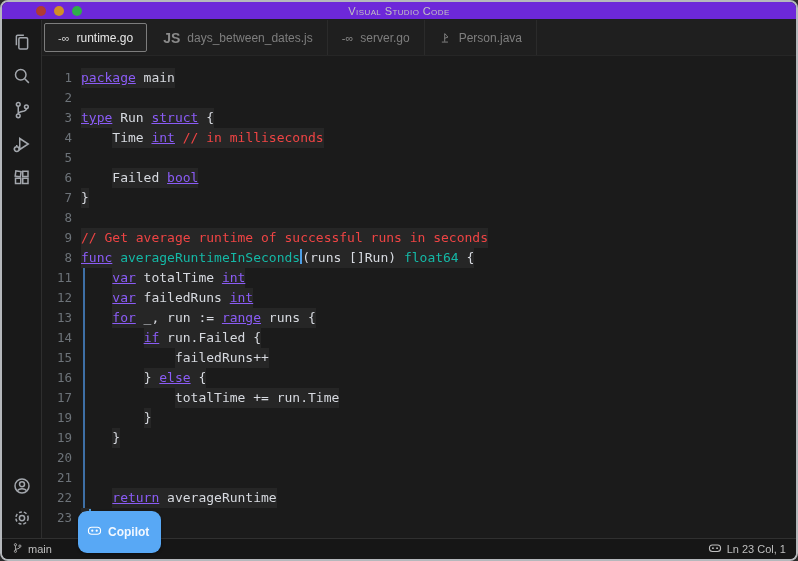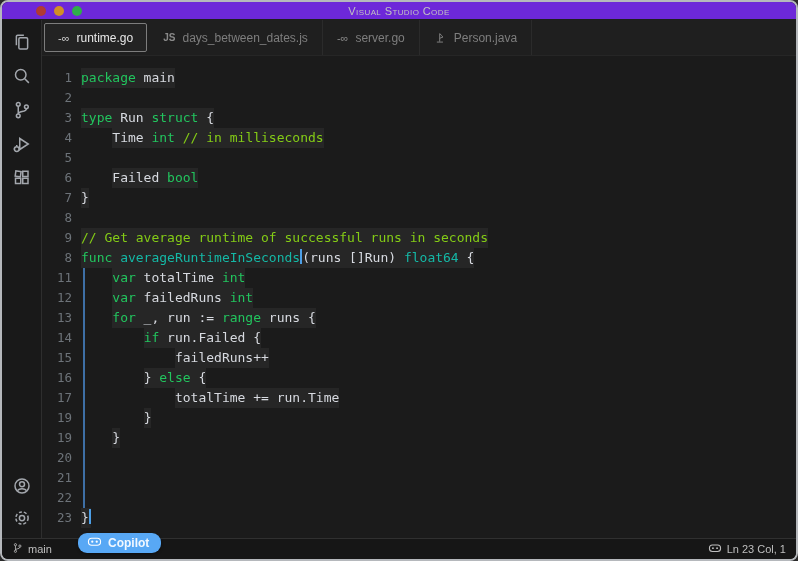--- a/index.html
+++ b/index.html
@@ -46,56 +46,56 @@
   .tab {
     display:flex; align-items:center; padding:0 14px; font-size:12px; color:#7e7e7e;
     border-right:1px solid #2b2b2b; cursor:pointer; white-space:nowrap;
   }
   .tab .tab-icon { margin-right:7px; font-size:11px; color:#8a8a8a; display:flex; align-items:center; }
   .tab.active {
     margin:3px 2px 3px 2px; padding:0 13px; border:1px solid #7d7d7d; border-radius:2px;
     background:#232323; color:#e8e8e8;
   }
   .tab.active .tab-icon { color:#d0d0d0; }
-  .tab-icon.js-glyph { font-weight:bold; font-size:10px; letter-spacing:0; }
+  .tab-icon.js-glyph { font-weight:bold; font-size:14px; letter-spacing:0; }
   .tab-icon svg { stroke:#8a8a8a; fill:none; stroke-width:1.1; }
 
   
   .editor {
     flex:1 1 auto; background:#1b1b1b; position:relative; overflow:hidden;
     padding-top:12px; font-family:"DejaVu Sans Mono", monospace; font-size:13px;
   }
   .code-line { display:flex; height:20px; line-height:20px; white-space:pre; }
   .ln {
     flex:0 0 30px; text-align:right; color:#6d7379; margin-right:9px;
     user-select:none; font-size:12.5px;
   }
   .lt { background:rgba(255,255,255,0.05); color:#d7dae0; }
-  .tok-kw  { color:#22c55e; }
+  .tok-kw  { color:#8b5cf6;text-decoration:underline; }
   .tok-fn  { color:#14b8a6; }
   .tok-num { color:#d6a04e; }
-  .tok-cm  { color:#84cc16; }
+  .tok-cm  { color:#ef4444; }
   .tok-tx  { color:#d7dae0; }
   .caret { display:inline-block; width:2px; height:15px; background:#4d9fe6; vertical-align:-2px; }
   .indent-guide {
     position:absolute; width:2px; background:#3e6fa5; left:41px; top:212px; height:240px;
   }
 
   
   .statusbar {
     height:21px; flex:0 0 auto; background:#161616; border-top:1px solid #303030;
     display:flex; align-items:center; justify-content:space-between; padding:0 10px;
     font-size:11px; color:#bfbfbf;
   }
   .sb-item { display:flex; align-items:center; gap:5px; cursor:pointer; }
   .sb-item svg { stroke:#bfbfbf; fill:none; stroke-width:1.2; }
 
   
   .copilot-badge {
-    position:absolute; left:76px; bottom:6px; height:20px; padding:0 12px 0 9px;
+    position:absolute; left:76px; bottom:6px; height:42px; padding:0 12px 0 9px;
     background:#58a8f5; border-radius:9px; display:flex; align-items:center; gap:6px;
     color:#f2f8ff; font-size:12px; font-weight:bold; z-index:5; cursor:pointer;
     box-shadow:0 1px 3px rgba(0,0,0,.4);
   }
   .copilot-badge svg { stroke:#ffffff; fill:none; stroke-width:1.2; }
 </style>
 </head>
 <body>
 
 <div class="window">
@@ -208,21 +208,21 @@
           <div class="code-line"><span class="ln">12</span><span>    </span><span class="lt"><span class="tok-kw">var</span><span class="tok-tx"> failedRuns </span><span class="tok-kw">int</span></span></div>
           <div class="code-line"><span class="ln">13</span><span>    </span><span class="lt"><span class="tok-kw">for</span><span class="tok-tx"> _, run := </span><span class="tok-kw">range</span><span class="tok-tx"> runs {</span></span></div>
           <div class="code-line"><span class="ln">14</span><span>        </span><span class="lt"><span class="tok-kw">if</span><span class="tok-tx"> run.Failed {</span></span></div>
           <div class="code-line"><span class="ln">15</span><span>            </span><span class="lt"><span class="tok-tx">failedRuns++</span></span></div>
           <div class="code-line"><span class="ln">16</span><span>        </span><span class="lt"><span class="tok-tx">} </span><span class="tok-kw">else</span><span class="tok-tx"> {</span></span></div>
           <div class="code-line"><span class="ln">17</span><span>            </span><span class="lt"><span class="tok-tx">totalTime += run.Time</span></span></div>
           <div class="code-line"><span class="ln">19</span><span>        </span><span class="lt"><span class="tok-tx">}</span></span></div>
           <div class="code-line"><span class="ln">19</span><span>    </span><span class="lt"><span class="tok-tx">}</span></span></div>
           <div class="code-line"><span class="ln">20</span></div>
           <div class="code-line"><span class="ln">21</span><span>    </span></div>
-          <div class="code-line"><span class="ln">22</span><span>    </span></div>
+          <div class="code-line"><span class="ln">22</span><span>    </span><span class="lt"><span class="tok-kw">return</span><span class="tok-tx"> averageRuntime</span></span></div>
           <div class="code-line"><span class="ln">23</span><span class="lt"><span class="tok-tx">}</span><span class="caret"></span></span></div>
         </div>
     </div>
   </div>
 
   <div class="statusbar">
     <div class="sb-item">
       <span>
         <svg width="11" height="12" viewBox="0 0 16 16">
             <circle cx="5" cy="3.2" r="1.6"></circle>

